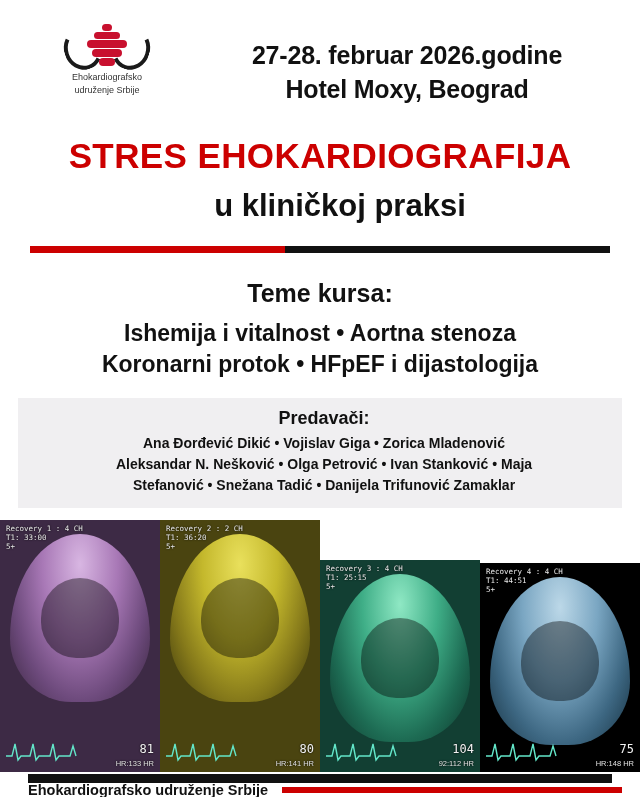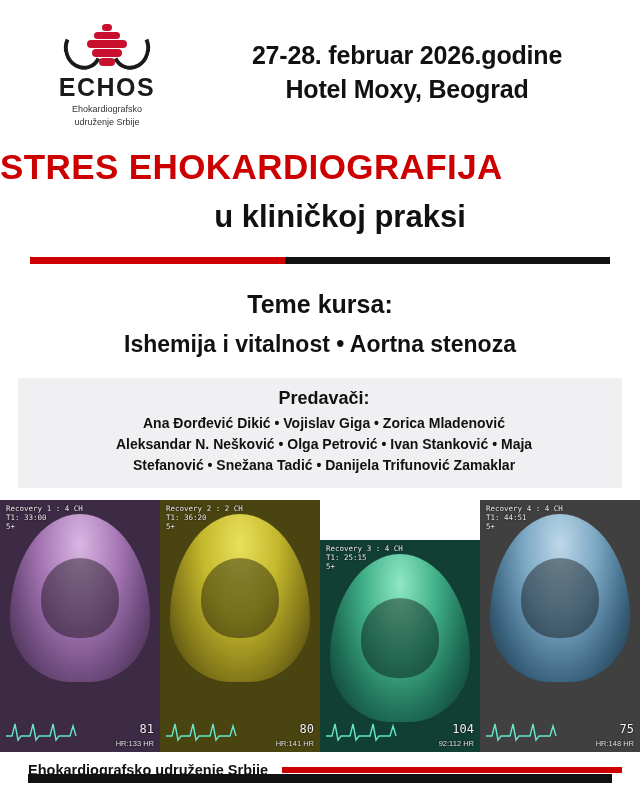--- a/index.html
+++ b/index.html
@@ -87,26 +87,26 @@
   .date-line, .venue-line {
     font-size: 25px;
     font-weight: bold;
     color: #111;
     line-height: 34px;
     letter-spacing: -0.2px;
   }
 
   
   .title-main {
-    text-align: left;
+    text-align: center;
     color: #cc0000;
     font-size: 35px;
     font-weight: bold;
     letter-spacing: 0.4px;
-    margin-top: 29px;
+    margin-top: 18px;
   }
   .title-sub {
     text-align: center;
     color: #111;
     font-size: 31px;
     font-weight: bold;
     margin-top: 12px;
     padding-left: 40px;
   }
 
@@ -270,41 +270,41 @@
     <div class="logo-block">
       <div class="logo-mark">
         <div class="wing wing-l"></div>
         <div class="wing wing-r"></div>
         <div class="bar b1"></div>
         <div class="bar b2"></div>
         <div class="bar b3"></div>
         <div class="bar b4"></div>
         <div class="bar b5"></div>
       </div>
-      <div class="logo-name">ECHOS</div>
       <div class="logo-sub">Ehokardiografsko</div>
       <div class="logo-sub">udruženje Srbije</div>
     </div>
     <div class="header-right">
       <div class="date-line">27-28. februar 2026.godine</div>
       <div class="venue-line">Hotel Moxy, Beograd</div>
     </div>
   </div>
 
   <div class="title-main">STRES EHOKARDIOGRAFIJA</div>
   <div class="title-sub">u kliničkoj praksi</div>
 
   <div class="divider">
     <div class="red"></div>
     <div class="black"></div>
   </div>
 
   <div class="topics">
     <div class="topics-heading">Teme kursa:</div>
     <div class="topic-line">Ishemija i vitalnost • Aortna stenoza</div>
+    <div class="topic-line">Koronarni protok • HFpEF i dijastologija</div>
   </div>
 
   <div class="speakers">
     <div class="speakers-heading">Predavači:</div>
     <div class="speakers-line">Ana Đorđević Dikić  • Vojislav Giga • Zorica Mladenović</div>
     <div class="speakers-line">Aleksandar N. Nešković • Olga Petrović • Ivan Stanković • Maja</div>
     <div class="speakers-line">Stefanović • Snežana Tadić • Danijela Trifunović Zamaklar</div>
   </div>
 
   <div class="echo-strip">
@@ -344,21 +344,21 @@
         <div>T1: 25:15</div>
         <div>5+</div>
       </div>
       <svg class="ecg" viewBox="0 0 72 26" preserveAspectRatio="none">
         <polyline points="0,20 6,20 9,8 12,24 15,20 24,20 27,8 30,24 33,20 44,20 47,8 50,24 53,20 64,20 67,10 70,20" fill="none" stroke="#63e6c9" stroke-width="1.4"></polyline>
       </svg>
       <div class="echo-br">104</div>
       <div class="echo-hr">92:112 HR</div>
     </div>
 
-    <div class="echo-cell" style="background:#404040;">
+    <div class="echo-cell" style="background:#000000;margin-top:43px;">
       <div class="fan" style="background:radial-gradient(ellipse at 50% 18%, #bcd8e8 0%, #7aa6c2 38%, #3d6782 70%, #16303f 100%);"></div>
       <div class="echo-label">
         <div>Recovery 4 : 4 CH</div>
         <div>T1: 44:51</div>
         <div>5+</div>
       </div>
       <svg class="ecg" viewBox="0 0 72 26" preserveAspectRatio="none">
         <polyline points="0,20 6,20 9,8 12,24 15,20 24,20 27,8 30,24 33,20 44,20 47,8 50,24 53,20 64,20 67,10 70,20" fill="none" stroke="#63e6c9" stroke-width="1.4"></polyline>
       </svg>
       <div class="echo-br">75</div>

